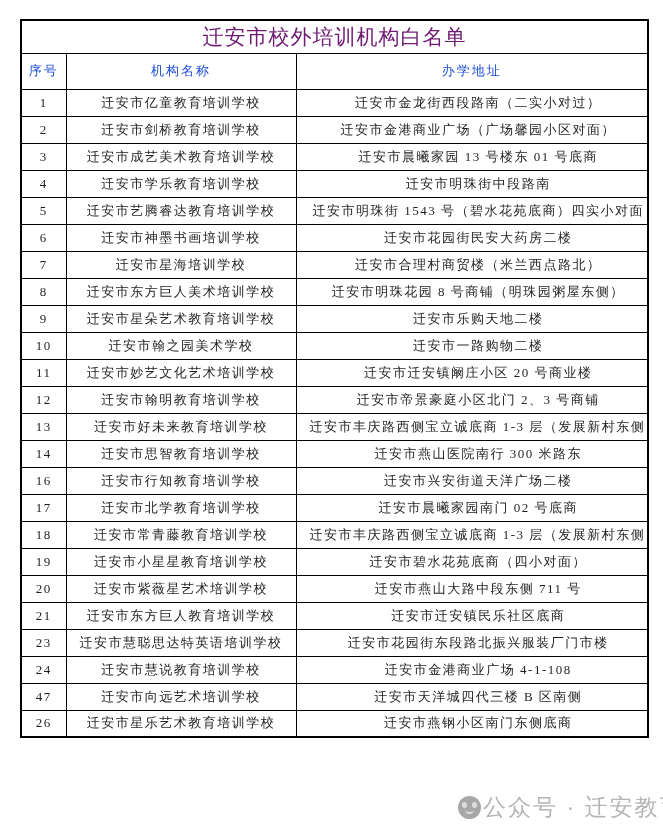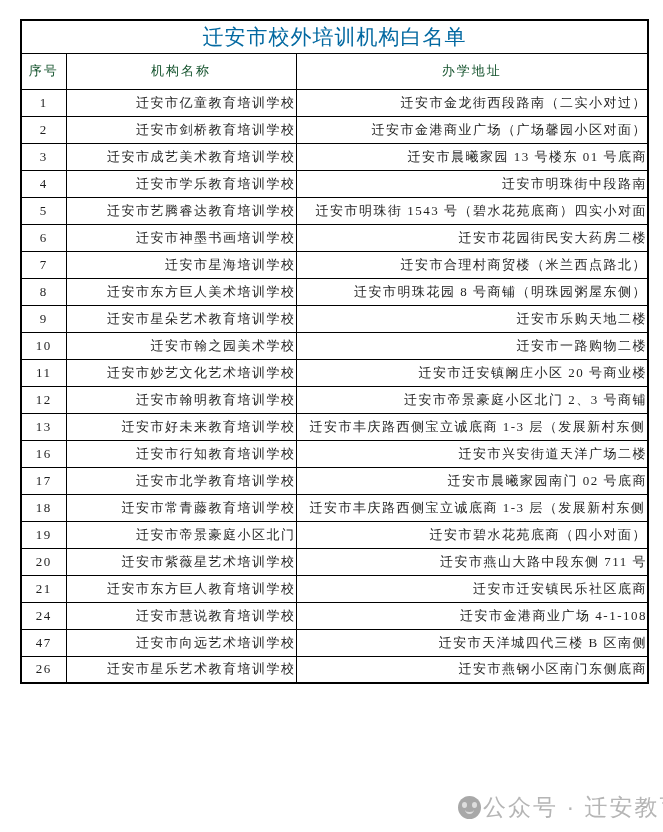--- a/index.html
+++ b/index.html
@@ -34,39 +34,39 @@
   
   table.whitelist { border: 2px solid #000000; }
 
   td.title-cell {
     height: 33px;
     text-align: center;
     vertical-align: middle;
     font-size: 21px;
     font-weight: bold;
     letter-spacing: 1px;
-    color: #0369a1;
+    color: #701a75;
   }
   tr.header-row th {
     height: 36px;
     text-align: center;
     vertical-align: middle;
     font-size: 13px;
     letter-spacing: 2px;
-    color: #14532d;
+    color: #1d4ed8;
   }
   tr.data-row td {
     height: 27px;
     font-size: 13px;
     letter-spacing: 1.5px;
     vertical-align: middle;
   }
   tr.data-row td.no-cell   { text-align: center; }
-  tr.data-row td.name-cell { text-align: right; }
-  tr.data-row td.addr-cell { text-align: right; padding-left: 13px; }
+  tr.data-row td.name-cell { text-align: center; }
+  tr.data-row td.addr-cell { text-align: center; padding-left: 13px; }
 
   
   .watermark {
     position: absolute;
     left: 458px; top: 793px;
     height: 28px;
     display: flex;
     align-items: center;
     gap: 2px;
     pointer-events: none;
@@ -181,48 +181,58 @@
           <td class="no-cell">12</td>
           <td class="name-cell">迁安市翰明教育培训学校</td>
           <td class="addr-cell">迁安市帝景豪庭小区北门 2、3 号商铺</td>
         </tr>
         <tr class="data-row">
           <td class="no-cell">13</td>
           <td class="name-cell">迁安市好未来教育培训学校</td>
           <td class="addr-cell">迁安市丰庆路西侧宝立诚底商 1-3 层（发展新村东侧）</td>
         </tr>
         <tr class="data-row">
+          <td class="no-cell">14</td>
+          <td class="name-cell">迁安市思智教育培训学校</td>
+          <td class="addr-cell">迁安市燕山医院南行 300 米路东</td>
+        </tr>
+        <tr class="data-row">
           <td class="no-cell">16</td>
           <td class="name-cell">迁安市行知教育培训学校</td>
           <td class="addr-cell">迁安市兴安街道天洋广场二楼</td>
         </tr>
         <tr class="data-row">
           <td class="no-cell">17</td>
           <td class="name-cell">迁安市北学教育培训学校</td>
           <td class="addr-cell">迁安市晨曦家园南门 02 号底商</td>
         </tr>
         <tr class="data-row">
           <td class="no-cell">18</td>
           <td class="name-cell">迁安市常青藤教育培训学校</td>
           <td class="addr-cell">迁安市丰庆路西侧宝立诚底商 1-3 层（发展新村东侧）</td>
         </tr>
         <tr class="data-row">
           <td class="no-cell">19</td>
-          <td class="name-cell">迁安市帝景豪庭小区北门</td>
+          <td class="name-cell">迁安市小星星教育培训学校</td>
           <td class="addr-cell">迁安市碧水花苑底商（四小对面）</td>
         </tr>
         <tr class="data-row">
           <td class="no-cell">20</td>
           <td class="name-cell">迁安市紫薇星艺术培训学校</td>
           <td class="addr-cell">迁安市燕山大路中段东侧 711 号</td>
         </tr>
         <tr class="data-row">
           <td class="no-cell">21</td>
           <td class="name-cell">迁安市东方巨人教育培训学校</td>
           <td class="addr-cell">迁安市迁安镇民乐社区底商</td>
+        </tr>
+        <tr class="data-row">
+          <td class="no-cell">23</td>
+          <td class="name-cell">迁安市慧聪思达特英语培训学校</td>
+          <td class="addr-cell">迁安市花园街东段路北振兴服装厂门市楼</td>
         </tr>
         <tr class="data-row">
           <td class="no-cell">24</td>
           <td class="name-cell">迁安市慧说教育培训学校</td>
           <td class="addr-cell">迁安市金港商业广场 4-1-108</td>
         </tr>
         <tr class="data-row">
           <td class="no-cell">47</td>
           <td class="name-cell">迁安市向远艺术培训学校</td>
           <td class="addr-cell">迁安市天洋城四代三楼 B 区南侧</td>

